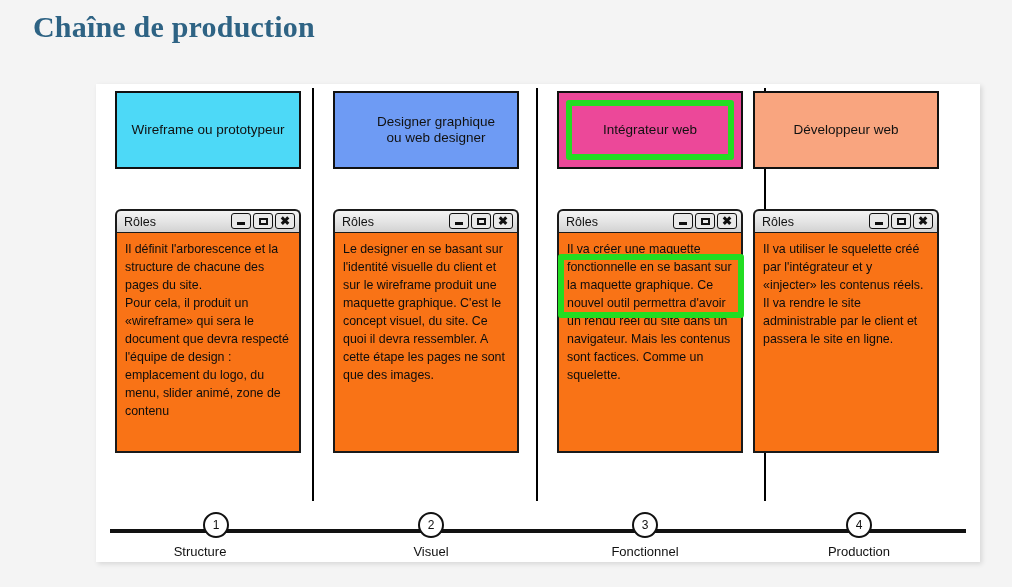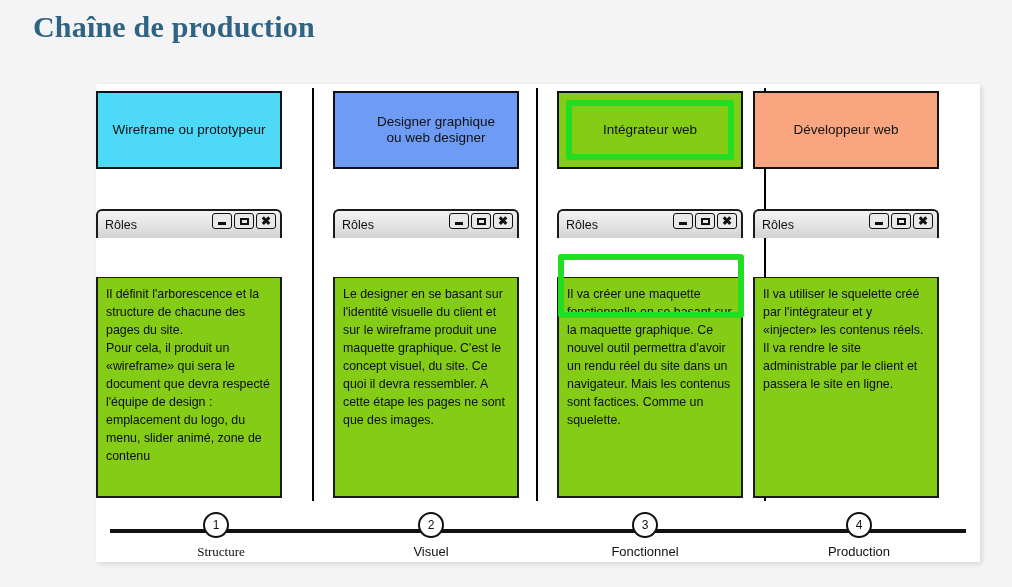--- a/index.html
+++ b/index.html
@@ -56,21 +56,21 @@
   .role-box span{display:block;}
   .win{
     position:absolute;
     top:118px;
     width:186px;
     height:244px;
     box-sizing:border-box;
   }
   .win-title{
     position:relative;
-    height:29px;
+    height:23px;
     border:2px solid #1a1a1a;
     border-bottom:none;
     border-radius:6px 6px 0 0;
     background:linear-gradient(to bottom,#f4f4f4 0%,#e3e3e3 55%,#d2d2d2 100%);
     box-sizing:border-box;
     display:flex;
     align-items:center;
   }
   .win-title-label{
     margin-left:7px;
@@ -102,30 +102,29 @@
     margin-top:5px;
   }
   .glyph-max{
     display:block;width:9px;height:7px;border:2px solid #111;
     box-sizing:border-box;
   }
   .glyph-close{font-size:12px;line-height:1;}
   .win-body{
     border:2px solid #1a1a1a;
     border-top:1.5px solid #1a1a1a;
-    background:#84cc16;
+    background:#f97316;
     height:221px;
     box-sizing:border-box;
     padding:7px 8px 0 8px;
     font-size:12.4px;
     line-height:18px;
     color:#0d0d0d;
     white-space:pre-line;
     overflow:hidden;
-    margin-top:39px;
   }
   
   .annot{
     position:absolute;
     border:6px solid #22dd22;
     border-radius:3px;
     box-sizing:border-box;
     pointer-events:none;
   }
   
@@ -168,21 +167,21 @@
 <body>
 
 <div id="page-title">Chaîne de production</div>
 
 <div id="panel">
 
   <div class="divider" style="left:216px;"></div>
   <div class="divider" style="left:440px;"></div>
   <div class="divider" style="left:668px;"></div>
 
-  <div class="column" style="left:0;">
+  <div class="column" style="left:19px;">
     <div class="role-box" style="background:#4dd9f7;">
       <span>Wireframe ou prototypeur</span>
     </div>
     <div class="win">
       <div class="win-title">
         <span class="win-title-label">Rôles</span>
         <span class="win-btns">
           <span class="win-btn">
               <i class="glyph-min"></i>
             </span>
@@ -217,21 +216,21 @@
           <span class="win-btn">
               <b class="glyph-close">✖</b>
             </span>
         </span>
       </div>
       <div class="win-body">Le designer en se basant sur l'identité visuelle du client et sur le wireframe produit une maquette graphique. C'est le concept visuel, du site. Ce quoi il devra ressembler. A cette étape les pages ne sont que des images.</div>
     </div>
   </div>
 
   <div class="column" style="left:461px;">
-    <div class="role-box" style="background:#84cc16;">
+    <div class="role-box" style="background:#ec4899;">
       <span>Intégrateur web</span>
       <span class="annot" style="left:7px;top:7px;right:7px;bottom:7px;"></span>
     </div>
     <div class="win">
       <div class="win-title">
         <span class="win-title-label">Rôles</span>
         <span class="win-btns">
           <span class="win-btn">
               <i class="glyph-min"></i>
             </span>
@@ -270,21 +269,21 @@
       <div class="win-body">Il va utiliser le squelette créé par l'intégrateur et y «injecter» les contenus réels. Il va rendre le site administrable par le client et passera le site en ligne.</div>
     </div>
   </div>
 
   <div id="timeline">
     <div class="tl-line"></div>
 
     <div class="tl-node" style="left:106px;">
       <span>1</span>
     </div>
-    <div class="tl-label" style="left:111px;font-family:Liberation Serif, serif;">Structure</div>
+    <div class="tl-label" style="left:90px;">Structure</div>
 
     <div class="tl-node" style="left:321px;">
       <span>2</span>
     </div>
     <div class="tl-label" style="left:321px;">Visuel</div>
 
     <div class="tl-node" style="left:535px;">
       <span>3</span>
     </div>
     <div class="tl-label" style="left:535px;">Fonctionnel</div>

